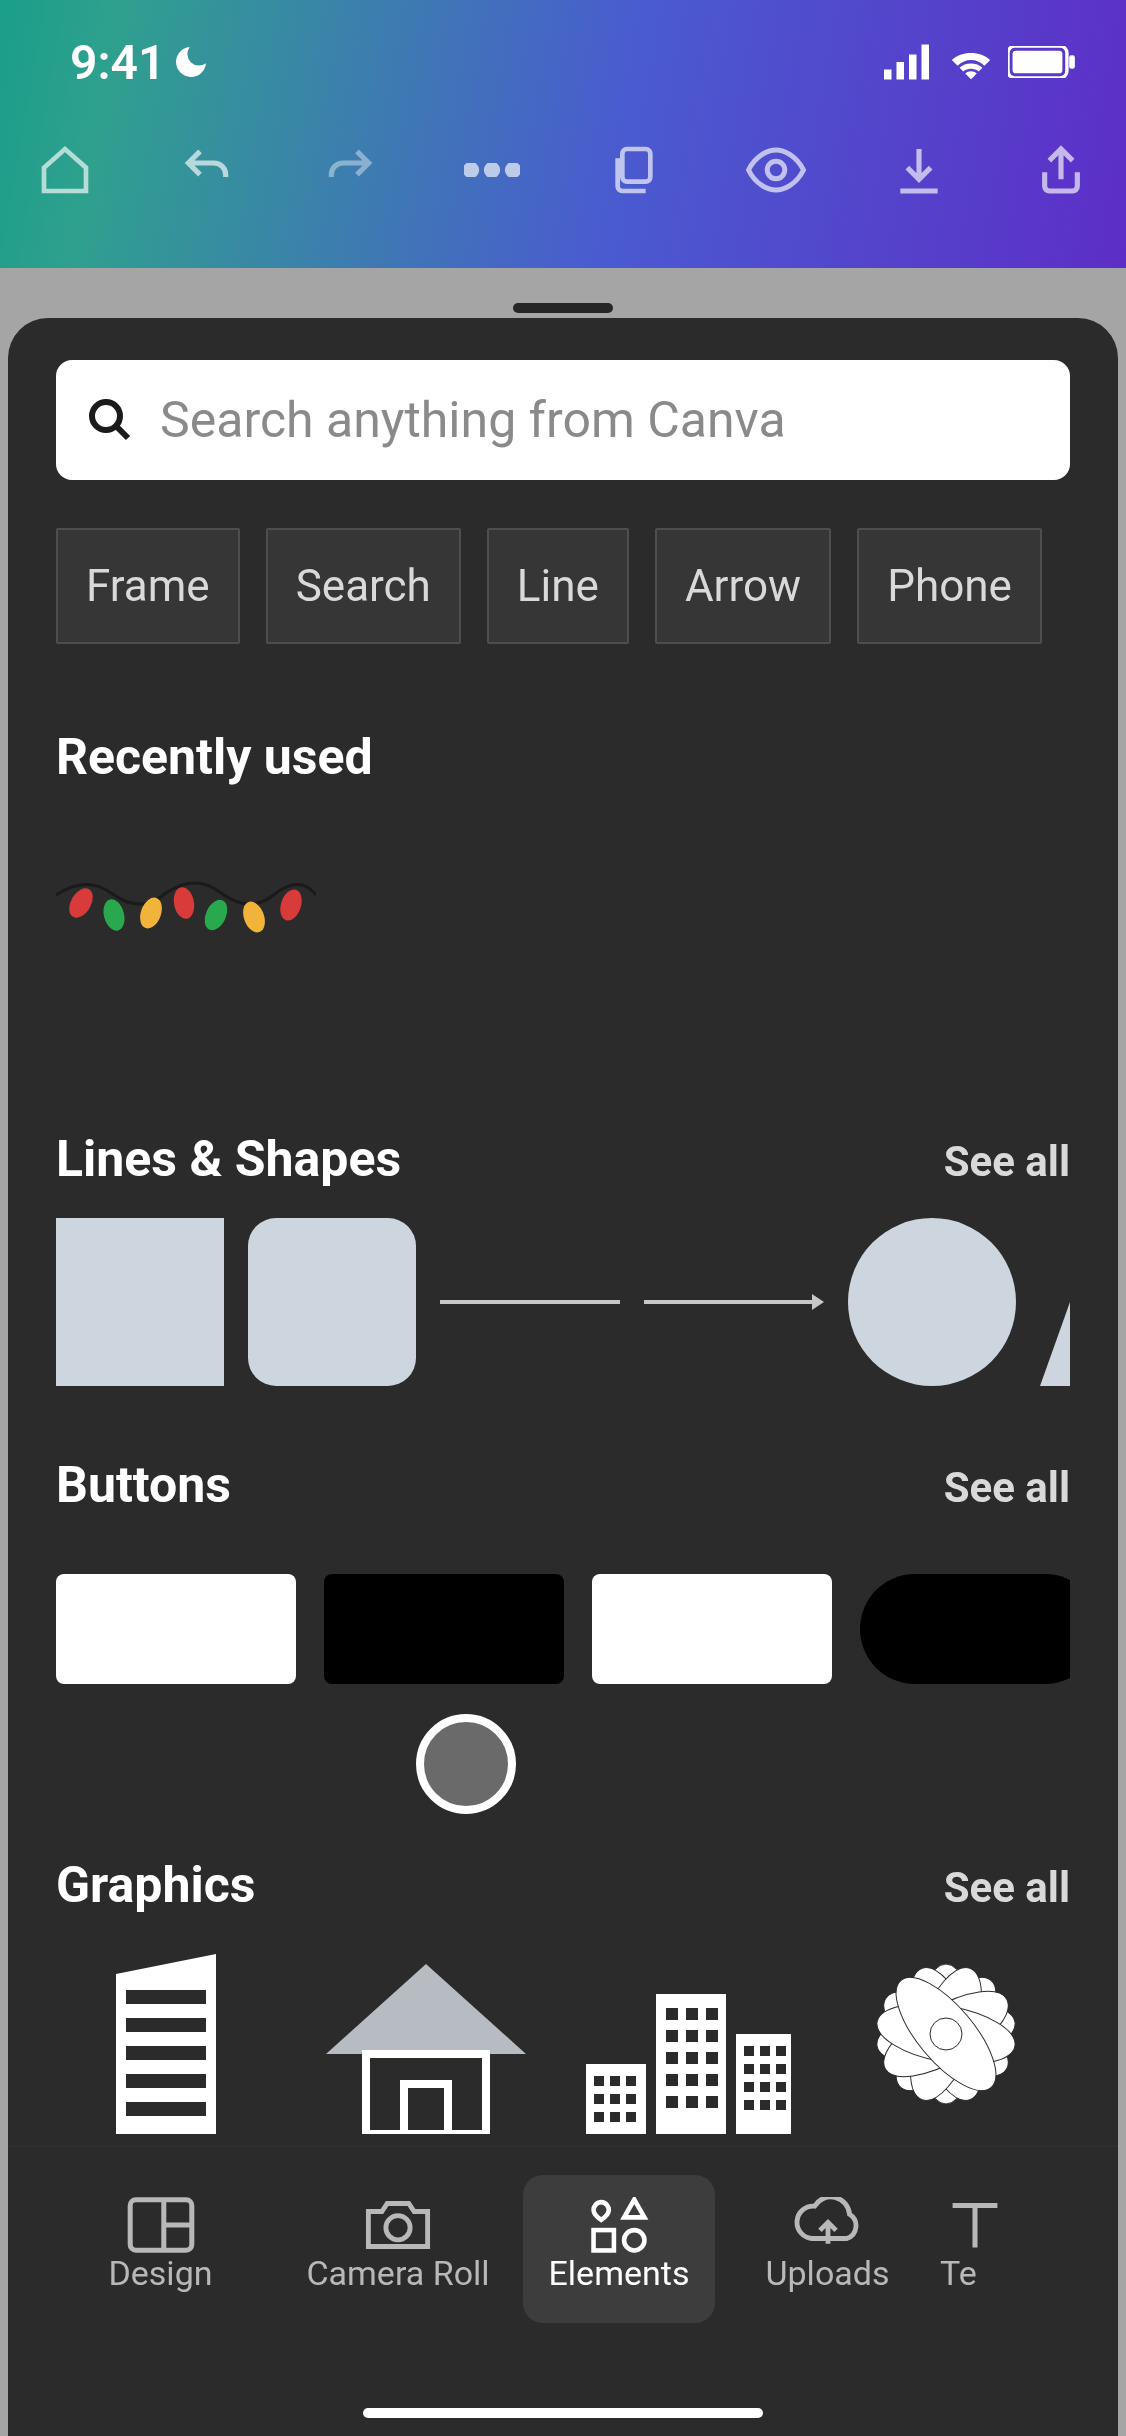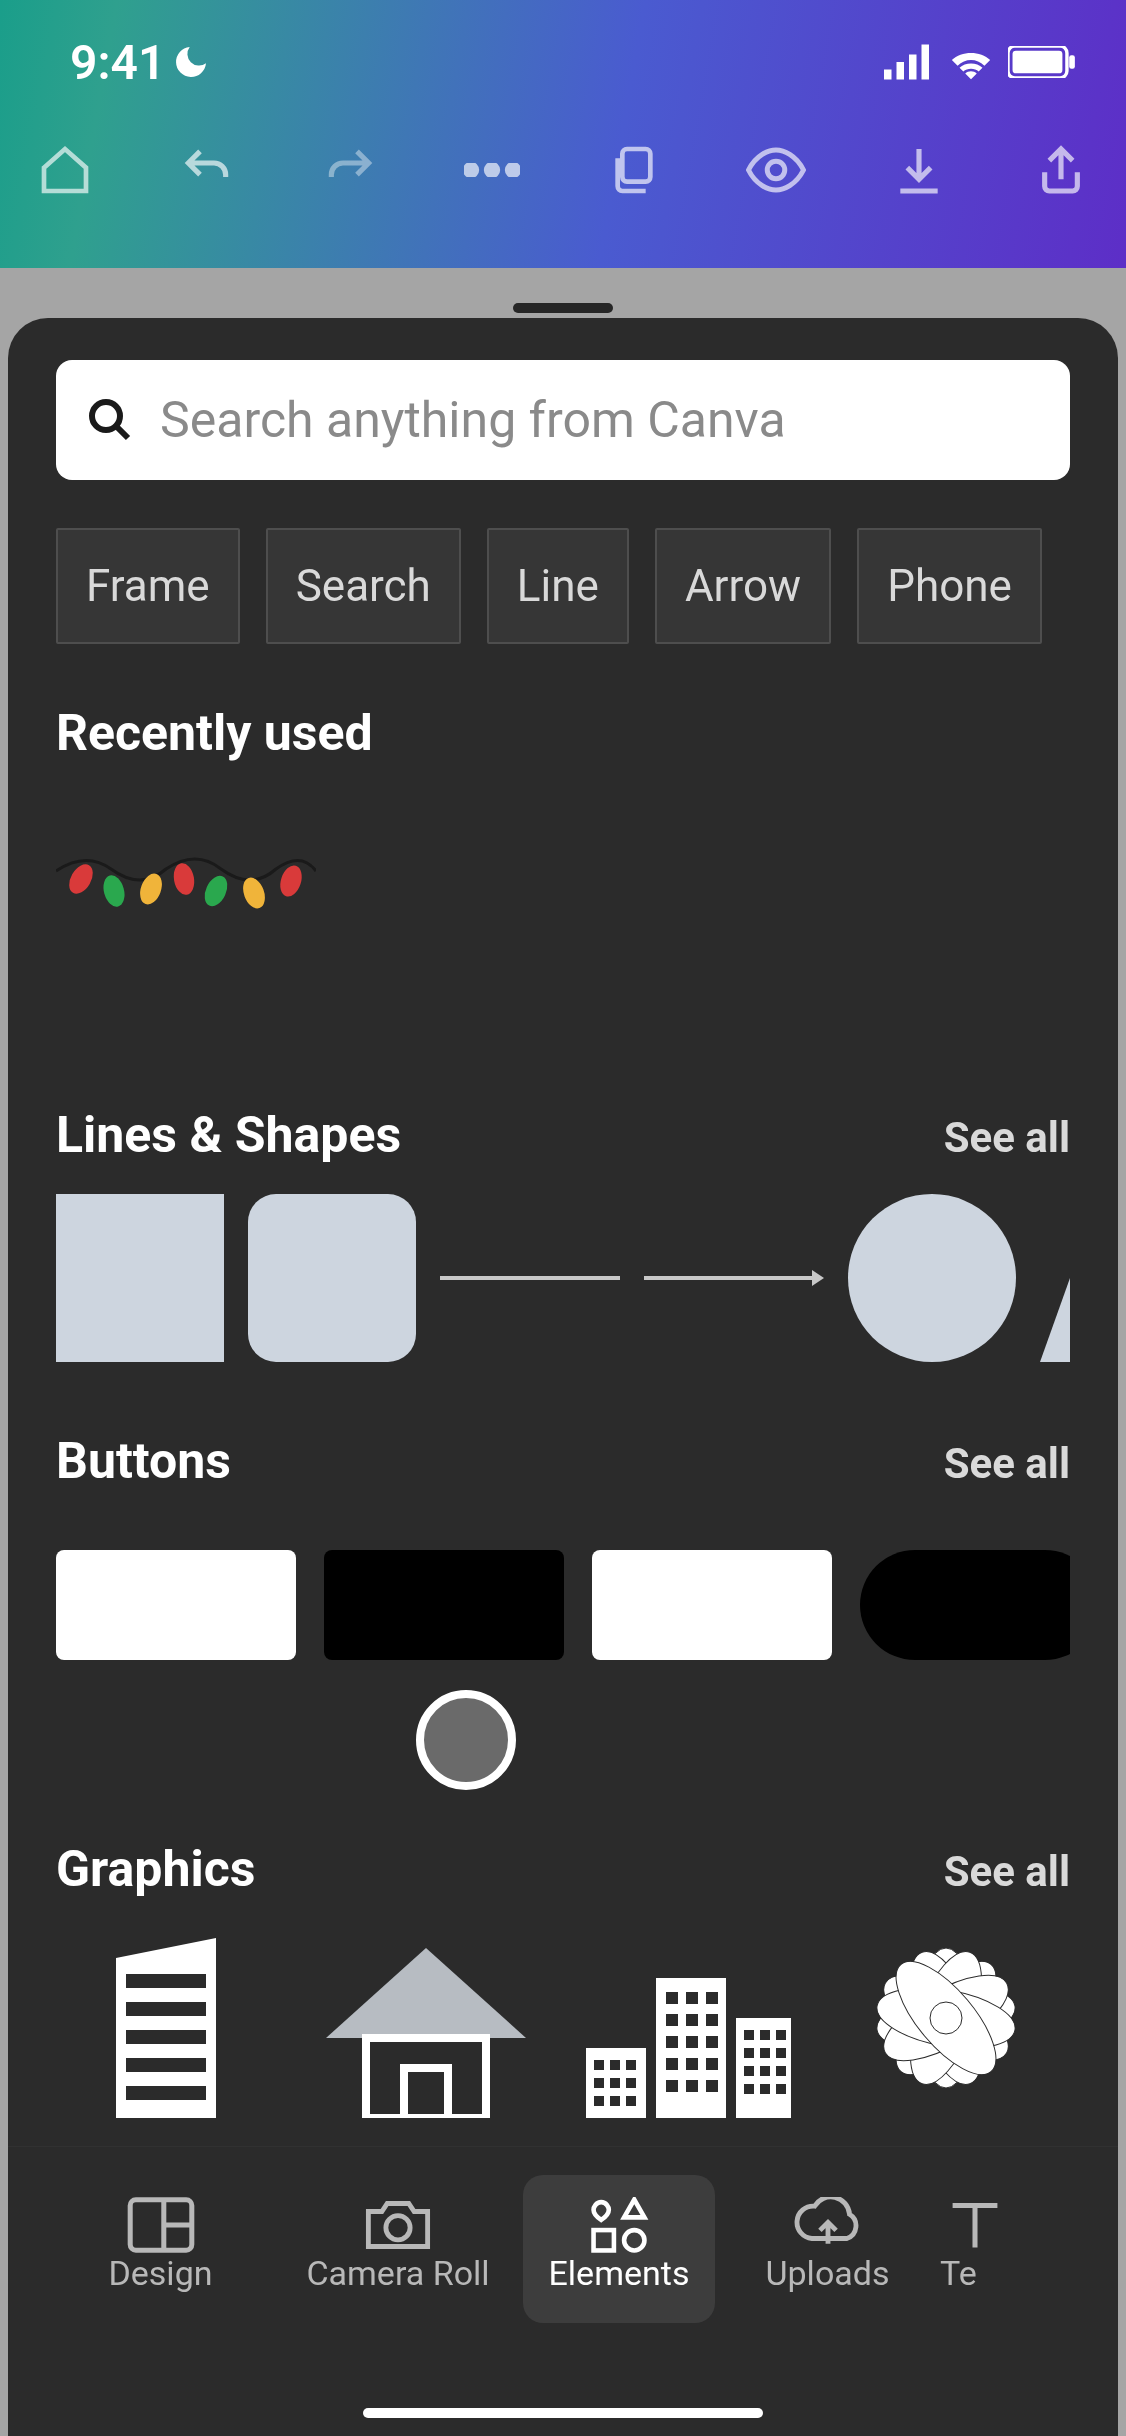--- a/index.html
+++ b/index.html
@@ -83,21 +83,21 @@
   border: 2px solid #4e4e4e;
   background: #363636;
   color: #d9d9d9;
   font-size: 44px;
   padding: 30px 28px;
   border-radius: 2px;
   flex-shrink: 0;
   cursor: pointer;
 }
 
-.section { padding: 0 48px; margin-top: 60px; }
+.section { padding: 0 48px; margin-top: 84px; }
 .section-header {
   display: flex;
   justify-content: space-between;
   align-items: baseline;
   color: #fff;
 }
 .section-title { font-size: 50px; font-weight: 700; }
 .see-all { font-size: 42px; color: #d9d9d9; cursor: pointer; font-weight: 700; }
 
 .recent-row { margin-top: 34px; height: 200px; display:flex; align-items:center;}
@@ -330,21 +330,21 @@
     </div>
     <div class="buttons-row">
       <div class="btn-el b-white"></div>
       <div class="btn-el b-black"></div>
       <div class="btn-el b-white2"></div>
       <div class="btn-el b-pill"></div>
       <div class="btn-circle"></div>
     </div>
   </div>
 
-  <div class="section" style="margin-top:10px">
+  <div class="section" style="margin-top:2px">
     <div class="section-header">
       <div class="section-title">Graphics</div>
       <div class="see-all">See all</div>
     </div>
     <div class="graphics-row">
       <div class="graphic">
         <svg width="140" height="180" viewBox="0 0 140 180">
             <path d="M20 180 V20 L120 0 V180 Z" fill="#fff"></path>
             <rect x="30" y="36" width="80" height="14" fill="#2b2b2b"></rect>
             <rect x="30" y="64" width="80" height="14" fill="#2b2b2b"></rect>

